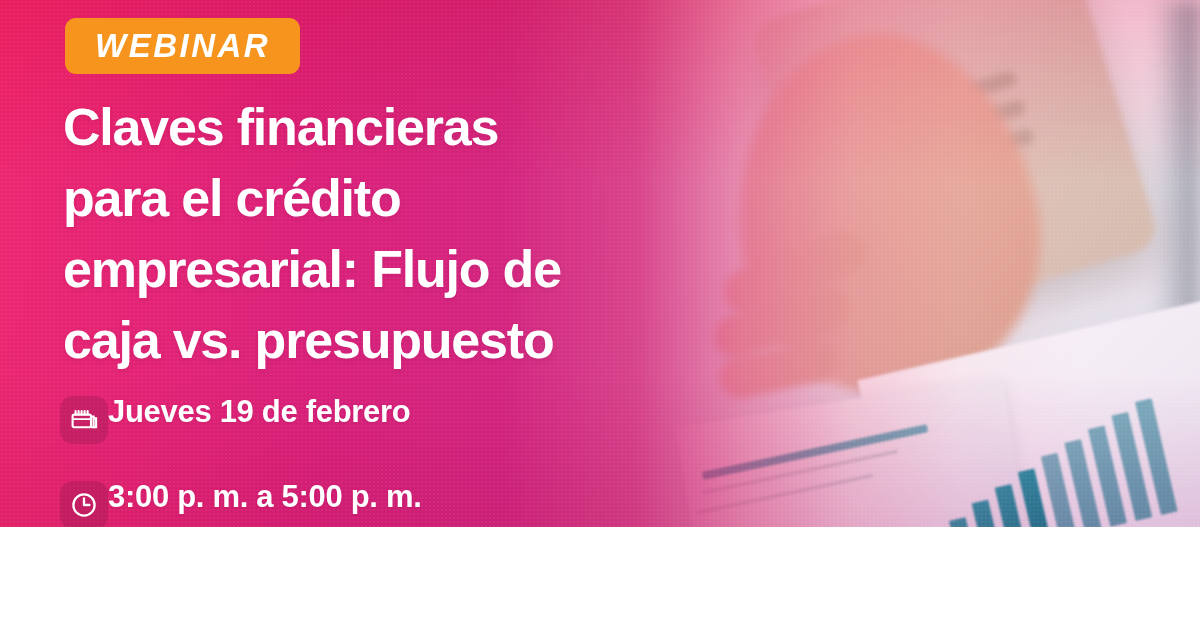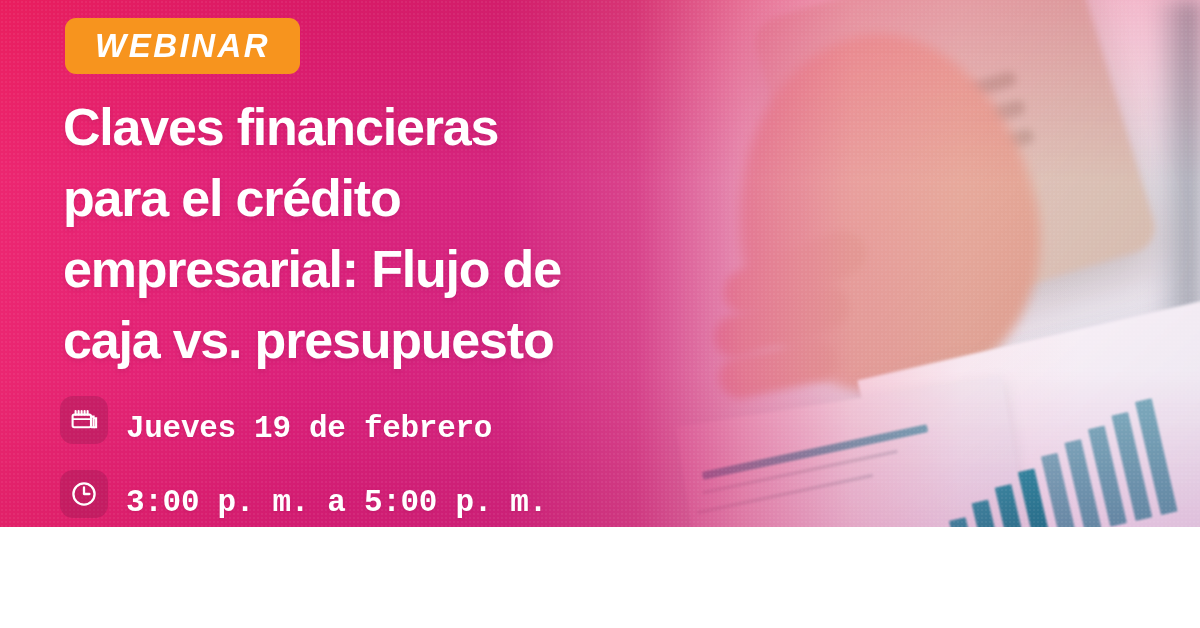--- a/index.html
+++ b/index.html
@@ -166,26 +166,24 @@
     font-weight:bold;
     line-height:71px;
     letter-spacing:-1.2px;
     white-space:pre-line;
     text-shadow:0 2px 5px rgba(150,20,80,.22);
   }
 
   .meta-row {
     position:absolute;
     display:flex;
-    align-items:flex-end;
-    gap:18px;
-    font-family:Liberation Mono, monospace;
+    align-items:flex-start;
   }
   .meta-date { left:60px; top:396px; }
-  .meta-time { left:60px; top:470px; }
+  .meta-time { left:60px; top:481px; }
 
   .meta-icon {
     width:48px; height:48px;
     border-radius:13px;
     background:rgba(120,20,70,.26);
     display:flex; align-items:center; justify-content:center;
     flex:0 0 auto;
   }
   .meta-text {
     color:#ffffff;

